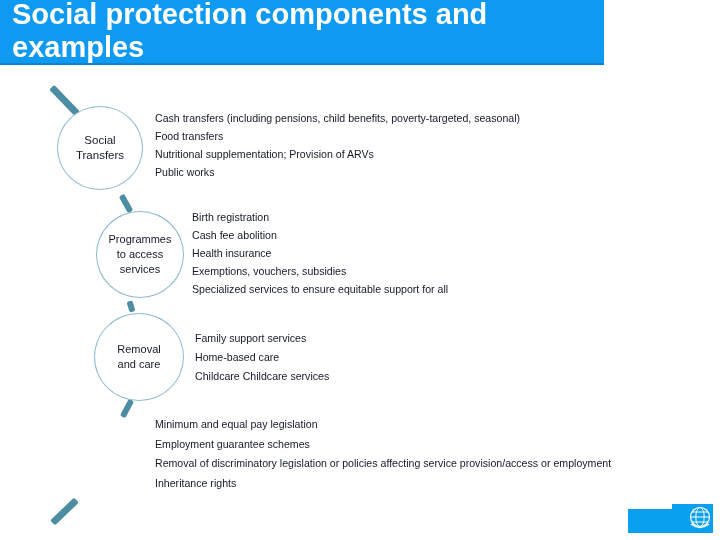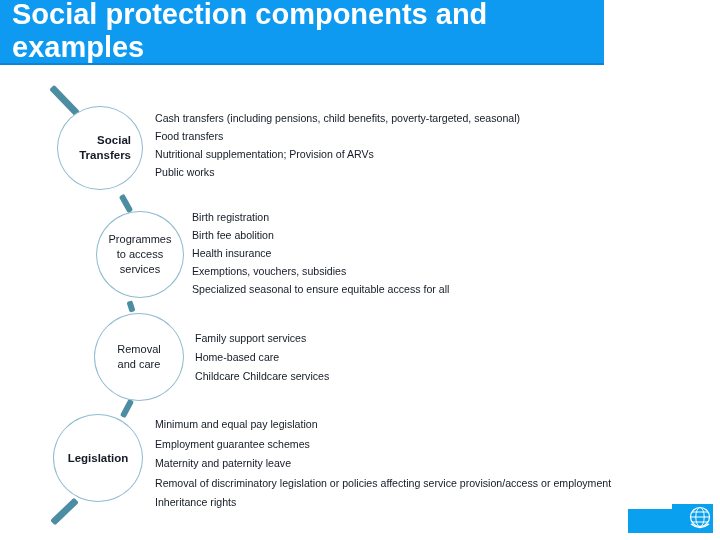--- a/index.html
+++ b/index.html
@@ -17,21 +17,21 @@
   .seg{position:absolute;background:var(--spine);border-radius:2px;}
   .seg1{left:61px;top:82px;width:7px;height:37px;transform:rotate(-44deg);}
   .seg2{left:123px;top:194px;width:6px;height:19px;transform:rotate(-29deg);}
   .seg3{left:128px;top:301px;width:6px;height:11px;transform:rotate(-18deg);}
   .seg4{left:124px;top:399px;width:6px;height:19px;transform:rotate(28deg);}
   .seg5{left:61px;top:495px;width:7px;height:33px;transform:rotate(46deg);}
 
   .circle{position:absolute;background:#fff;border:1.5px solid var(--circle-border);
           border-radius:50%;display:flex;align-items:center;justify-content:center;
           text-align:center;color:var(--body-text);box-sizing:border-box;}
-  .c1{left:57px;top:106px;width:86px;height:84px;font-weight:bold;font-size:11.5px;line-height:1.3;text-align:right;}
+  .c1{left:57px;top:106px;width:86px;height:84px;font-weight:normal;font-size:11.5px;line-height:1.3;}
   .c1 span{width:62px;}
   .c2{left:96px;top:211px;width:88px;height:87px;font-size:11px;line-height:1.35;}
   .c2 span{width:74px;}
   .c3{left:94px;top:313px;width:90px;height:88px;font-size:11px;line-height:1.35;}
   .c3 span{width:58px;}
   .c4{left:53px;top:414px;width:90px;height:88px;font-weight:bold;font-size:11.5px;}
 
   .list{position:absolute;color:var(--body-text);font-weight:normal;font-size:10.6px;white-space:nowrap;}
   .list1{left:155px;top:109px;line-height:18px;}
   .list2{left:192px;top:208px;line-height:18px;}
@@ -61,49 +61,45 @@
 
   <div class="circle c1">
     <span>Social Transfers</span>
   </div>
   <div class="circle c2">
     <span>Programmes to access services</span>
   </div>
   <div class="circle c3">
     <span>Removal and care</span>
   </div>
-  <div class="circle c4">
-    <span>Legislation</span>
-  </div>
 
   <div class="list list1">
     <div>Cash transfers (including pensions, child benefits, poverty-targeted, seasonal)</div>
     <div>Food transfers</div>
     <div>Nutritional supplementation; Provision of ARVs</div>
     <div>Public works</div>
   </div>
 
   <div class="list list2">
     <div>Birth registration</div>
-    <div>Birth fee abolition</div>
+    <div>Cash fee abolition</div>
     <div>Health insurance</div>
     <div>Exemptions, vouchers, subsidies</div>
-    <div>Specialized seasonal to ensure equitable access for all</div>
+    <div>Specialized services to ensure equitable support for all</div>
   </div>
 
   <div class="list list3">
     <div>Family support services</div>
     <div>Home-based care</div>
     <div>Childcare Childcare services</div>
   </div>
 
   <div class="list list4">
     <div>Minimum and equal pay legislation</div>
     <div>Employment guarantee schemes</div>
-    <div>Maternity and paternity leave</div>
     <div>Removal of discriminatory legislation or policies affecting service provision/access or employment</div>
     <div>Inheritance rights</div>
   </div>
 
   <div class="logo"></div>
   <div class="logo-step"></div>
   <div class="logo-text">unicef</div>
   <svg class="emblem" width="24" height="26" viewBox="0 0 24 26">
     <circle cx="12" cy="11" r="9.5" fill="none" stroke="#ffffff" stroke-width="1.2"></circle>
     <ellipse cx="12" cy="11" rx="4.2" ry="9.5" fill="none" stroke="#ffffff" stroke-width="1"></ellipse>

